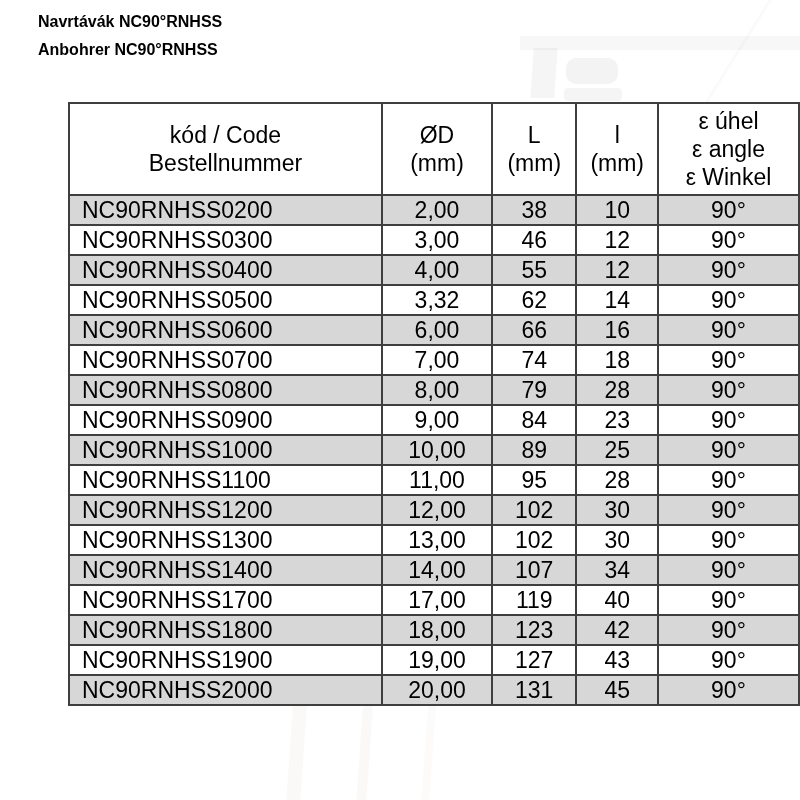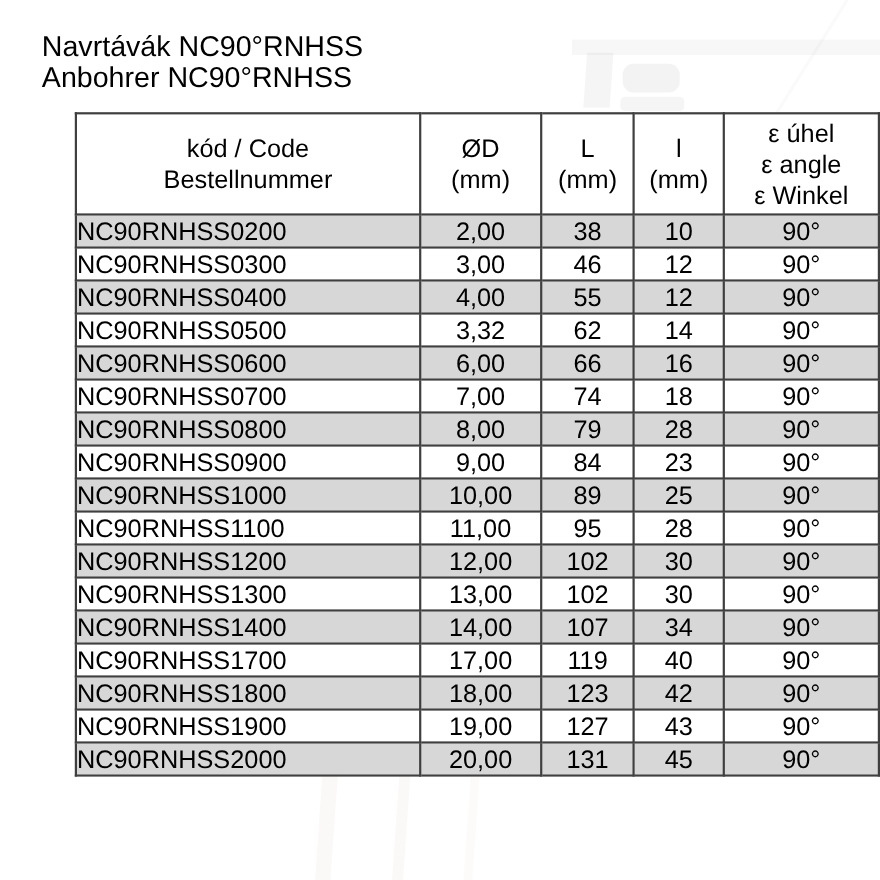--- a/index.html
+++ b/index.html
@@ -65,25 +65,24 @@
     transform: rotate(4deg);
   }
   .wm-streak1 { left: 290px; }
   .wm-streak2 { left: 360px; width: 10px; }
   .wm-streak3 { left: 425px; width: 8px; background: rgba(170,150,120,0.04); }
 
   .title-block {
     position: absolute;
     left: 38px;
     top: 8px;
-    font-weight: normal;
-    font-size: 26px;
+    font-weight: bold;
+    font-size: 16px;
     line-height: 28px;
     z-index: 2;
-    margin-top: 20px;
   }
 
   table.spec-table {
     position: absolute;
     left: 31px;
     top: 102px;
     border-collapse: collapse;
     table-layout: fixed;
     z-index: 1;
     background: transparent;
@@ -109,21 +108,21 @@
     height: 90px;
     vertical-align: middle;
     background: #ffffff;
   }
   .spec-table td {
     height: 28px;
     background: #ffffff;
   }
   .spec-table td.left {
     text-align: left;
-    padding-left: 0;
+    padding-left: 12px;
   }
   .spec-table tr.shade td {
     background: var(--shade, #d7d7d7);
   }
 </style>
 </head>
 <body>
 
 <div class="watermark-layer">
   <div class="wm-bar"></div>

